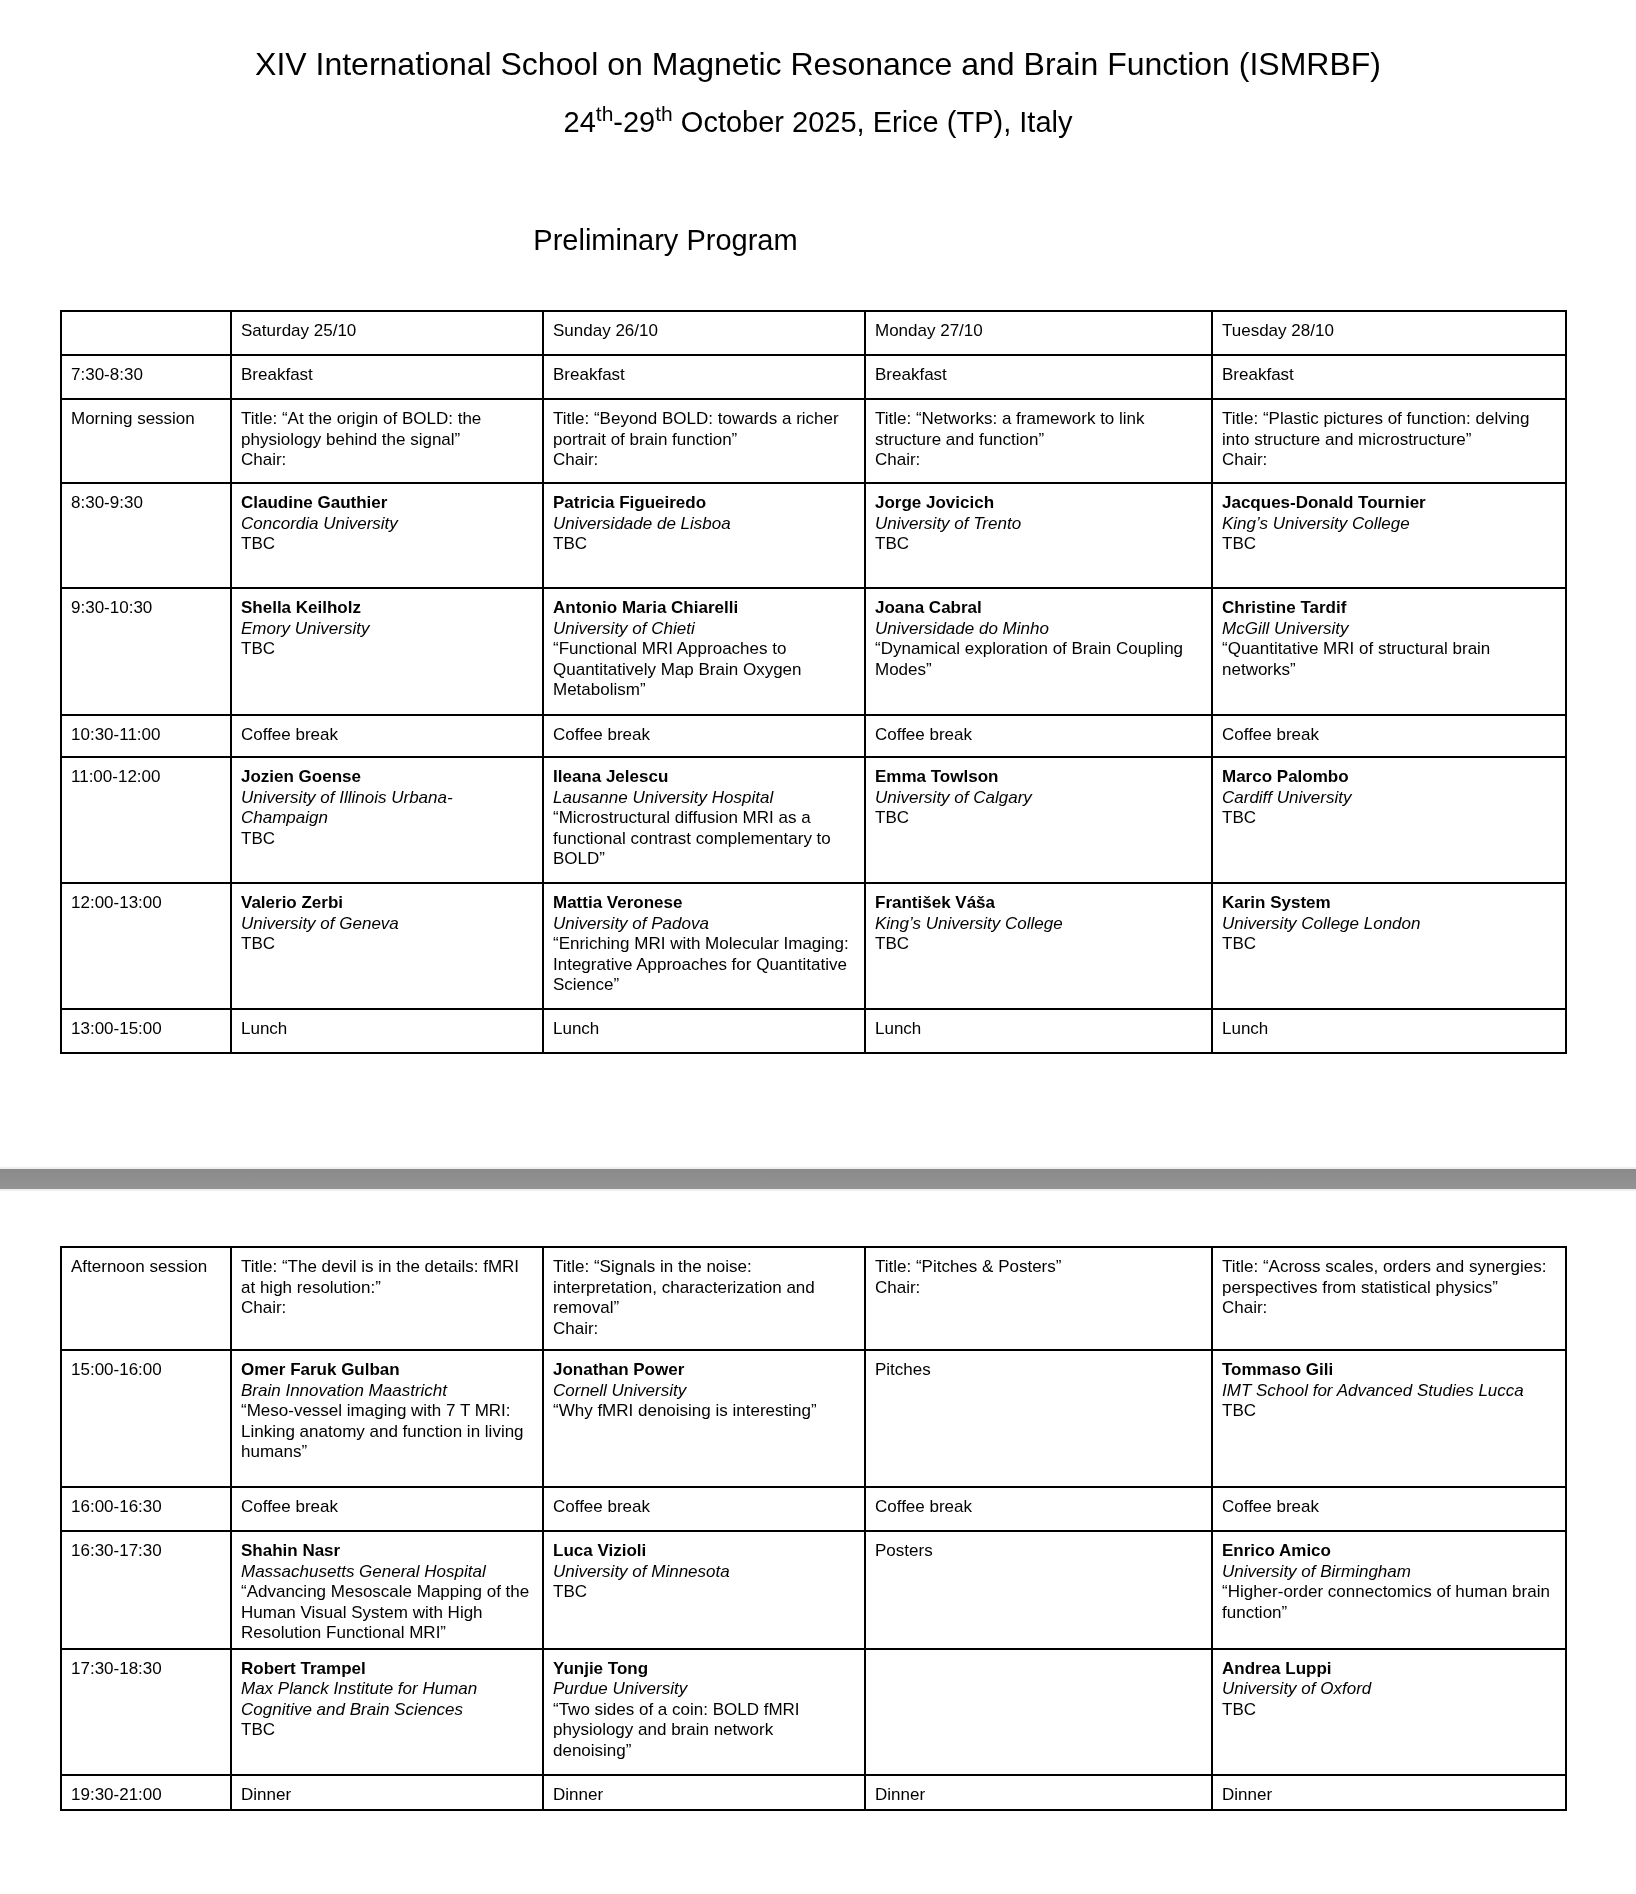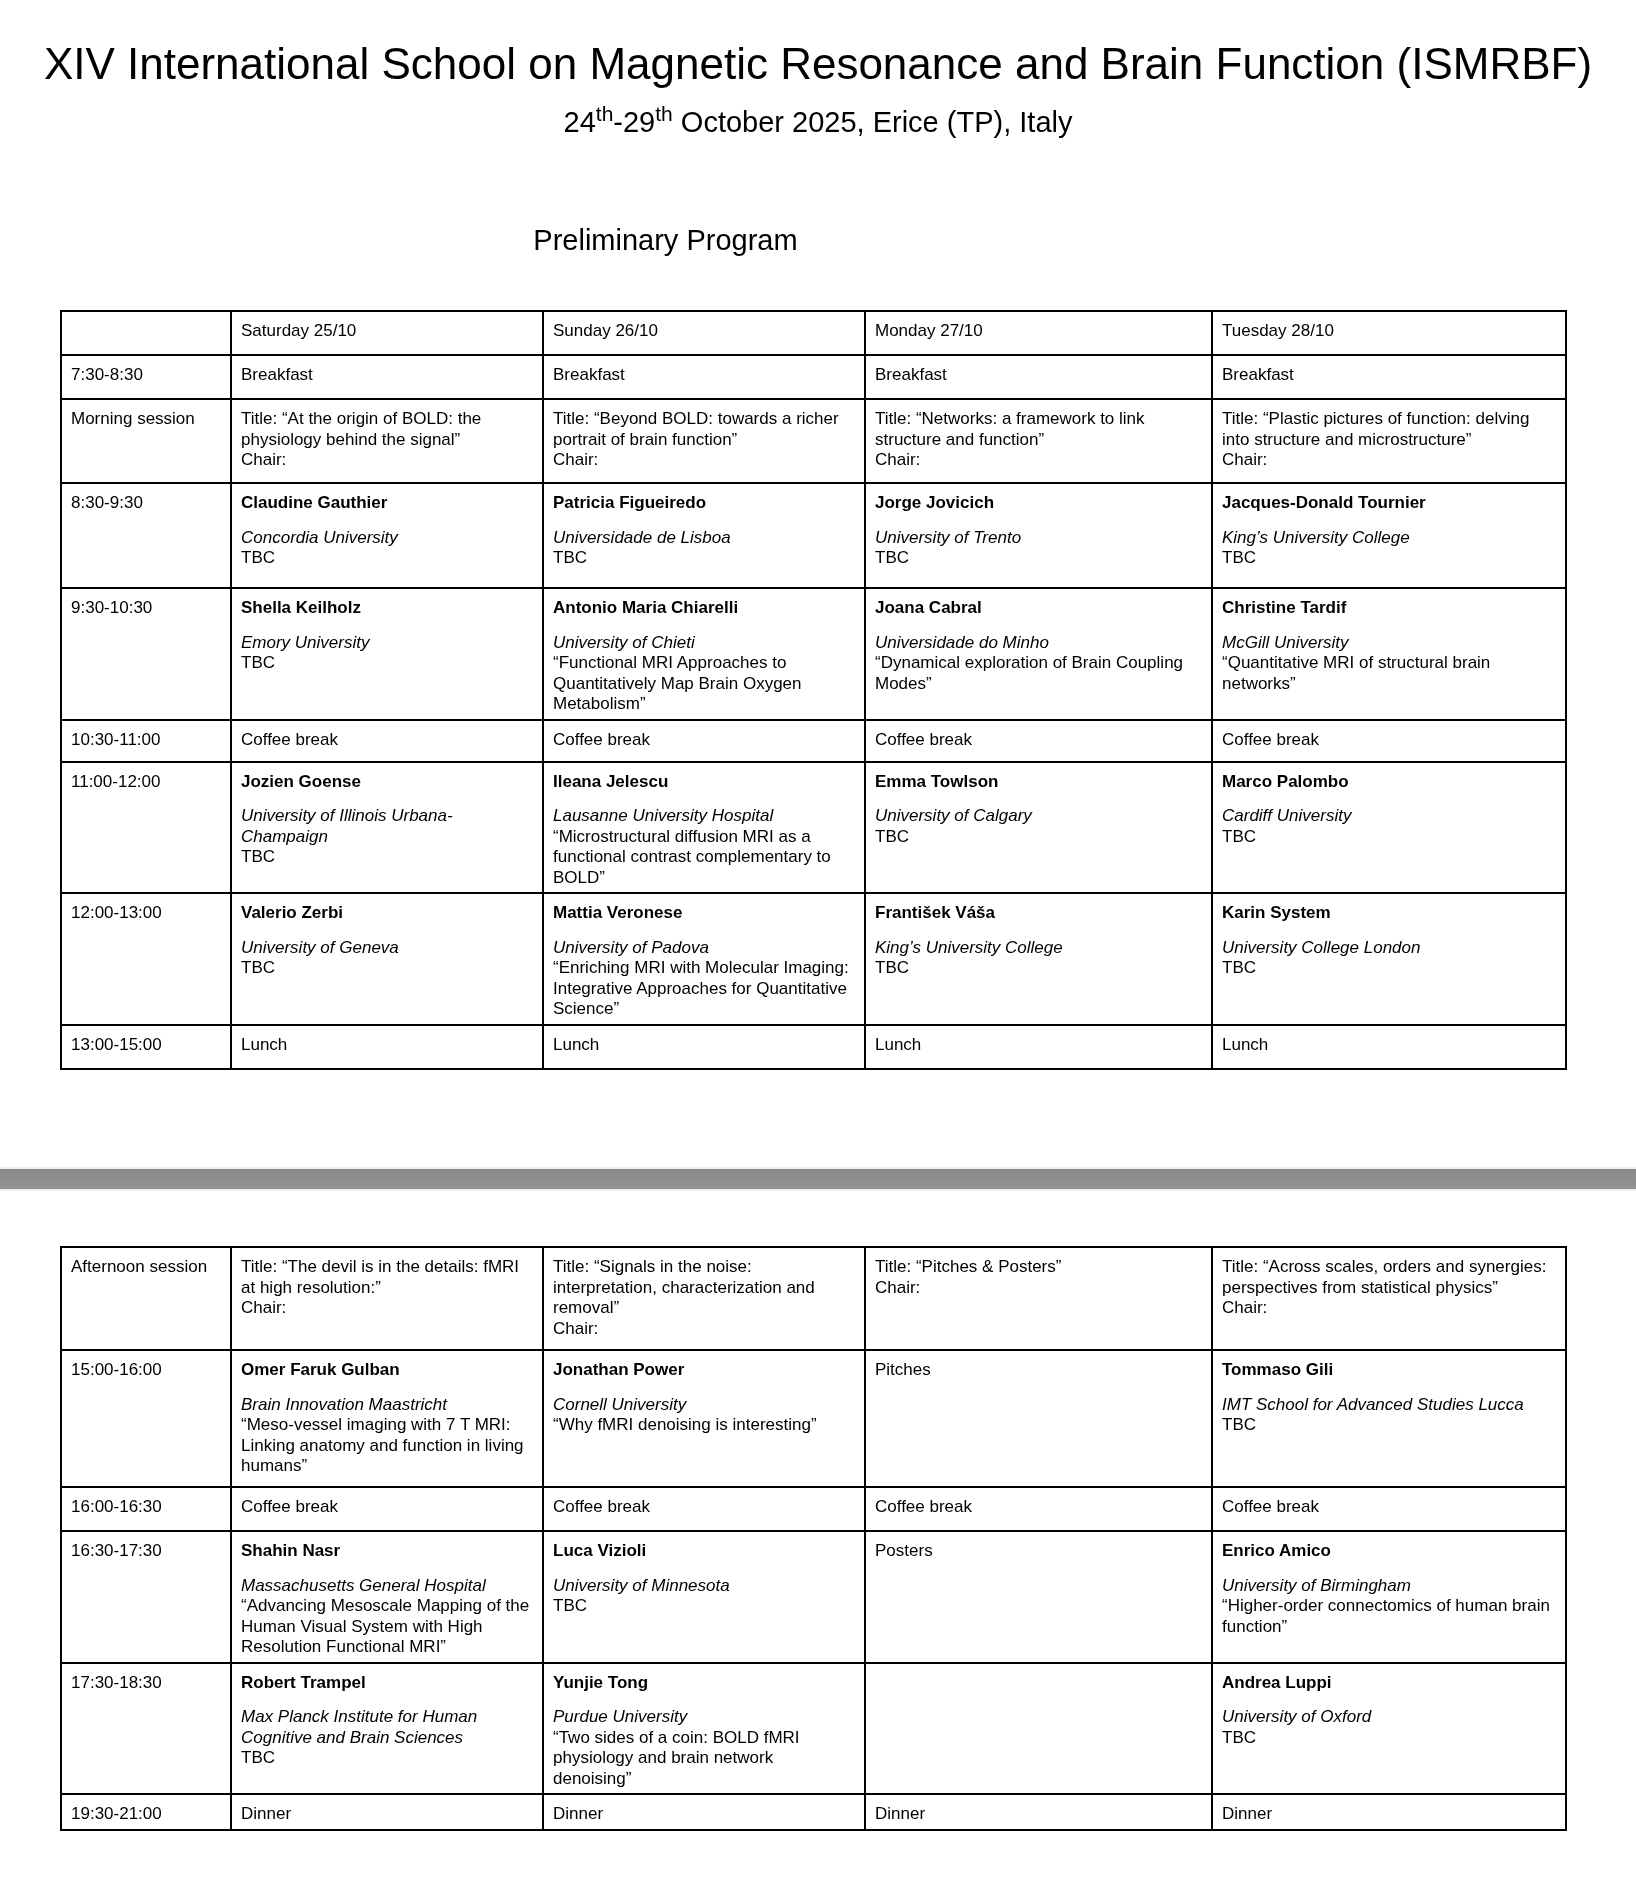--- a/index.html
+++ b/index.html
@@ -1,34 +1,34 @@
 <!DOCTYPE html>
 <html><head>
 <meta charset="utf-8">
 <style>
   html, body { margin: 0; padding: 0; background: #ffffff; }
   body { width: 1636px; height: 1894px; position: relative; overflow: hidden;
          font-family: "Liberation Sans", sans-serif; color: #000; }
   .title { position: absolute; left: 0; width: 1636px; top: 40px; text-align: center;
-           font-size: 44px; line-height: 48px; white-space: nowrap; }
+           font-size: 32px; line-height: 48px; white-space: nowrap; }
   .subtitle { position: absolute; left: 0; width: 1636px; top: 104px; text-align: center;
               font-size: 29px; line-height: 36px; white-space: nowrap; }
   .subtitle sup { font-size: 21px; vertical-align: 11px; line-height: 0; }
   .program-heading { position: absolute; left: 0; width: 1331px; top: 222px; text-align: center;
                      font-size: 29px; line-height: 36px; }
   table.sched { position: absolute; left: 60px; border-collapse: collapse; table-layout: fixed;
                 width: 1505px; }
   table.sched td { border: 2px solid #000; vertical-align: top; padding: 9px 9px 4px 9px;
                    font-size: 17px; line-height: 20.5px; box-sizing: border-box; }
   #t1 { top: 310px; }
   #t2 { top: 1246px; }
   col.c0 { width: 170px; } col.c1 { width: 312px; } col.c2 { width: 322px; }
   col.c3 { width: 347px; } col.c4 { width: 354px; }
   .speaker { font-weight: bold; display: block; }
-  .affil { font-style: italic; display: block; margin-top: 14px; }
+  .affil { font-style: italic; display: block; }
   .line { display: block; }
   .divider { position: absolute; left: 0; width: 1636px; top: 1167px; height: 24px;
              background: #eeeeee; }
   .divider .bar { position: absolute; left: 0; right: 0; top: 2px; height: 20px;
                   background: linear-gradient(#8a8a8a, #939393); }
 </style>
 </head>
 <body>
 
 <div class="title">XIV International School on Magnetic Resonance and Brain Function (ISMRBF)</div>

